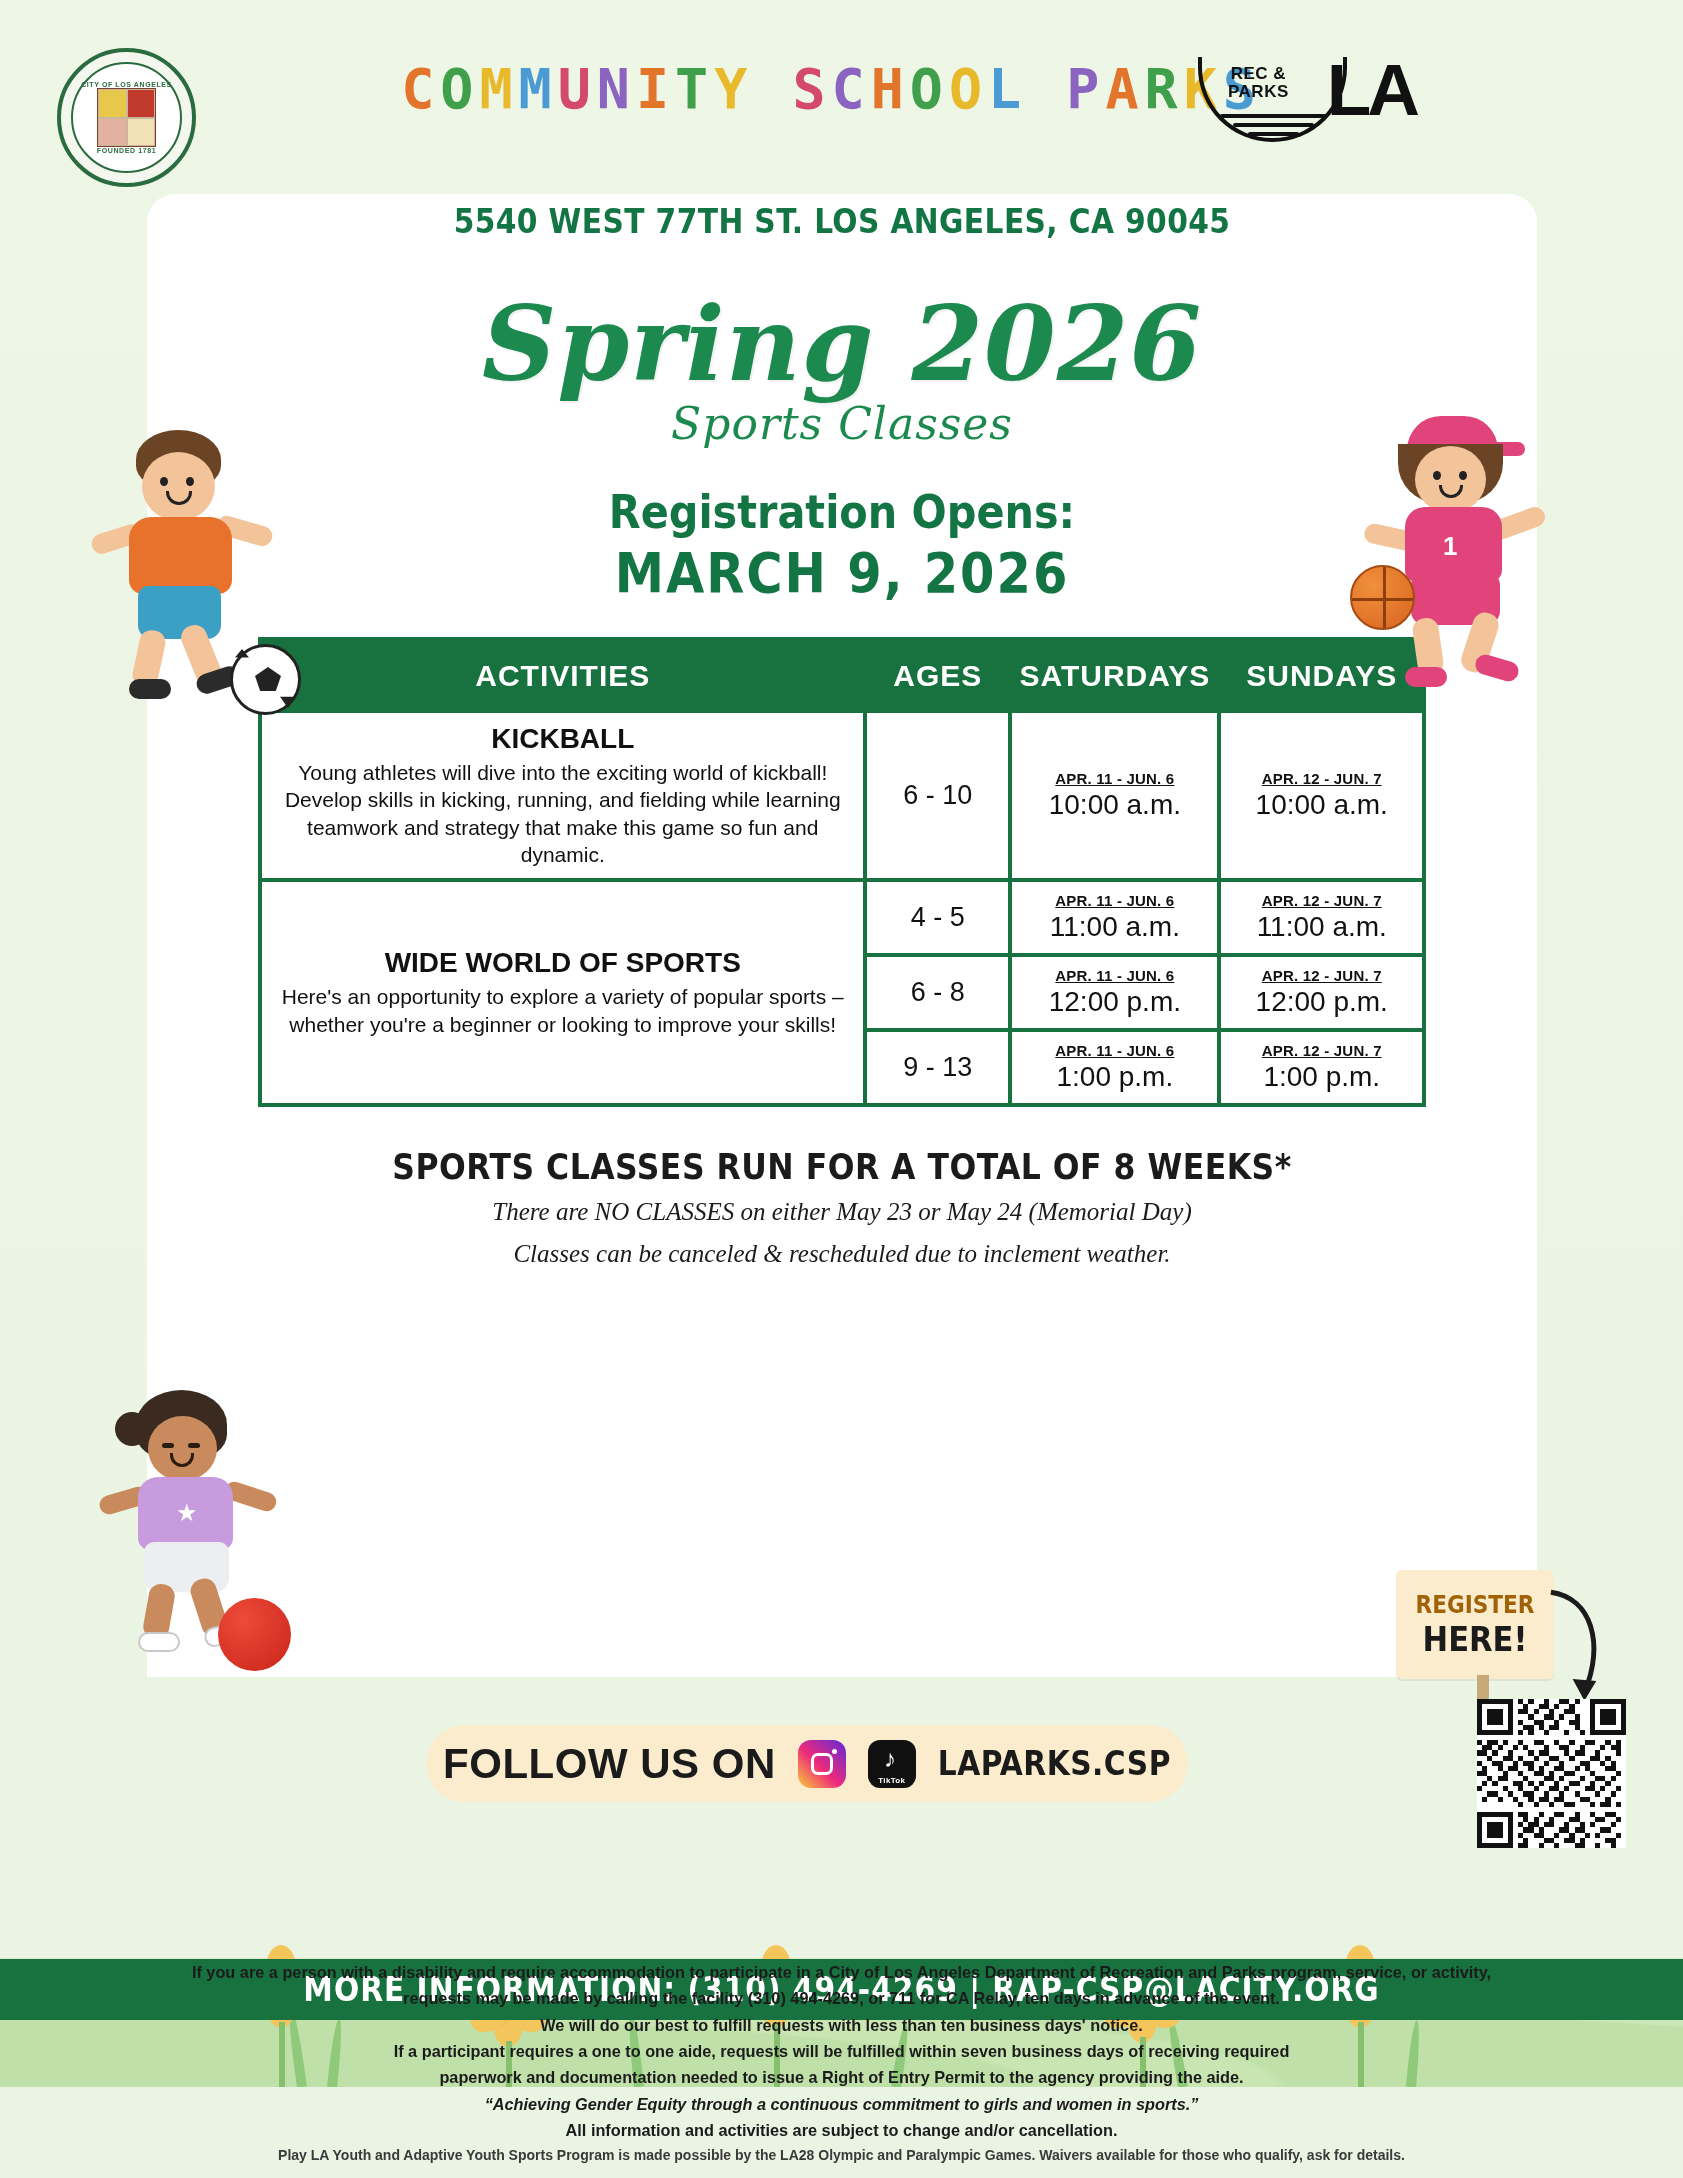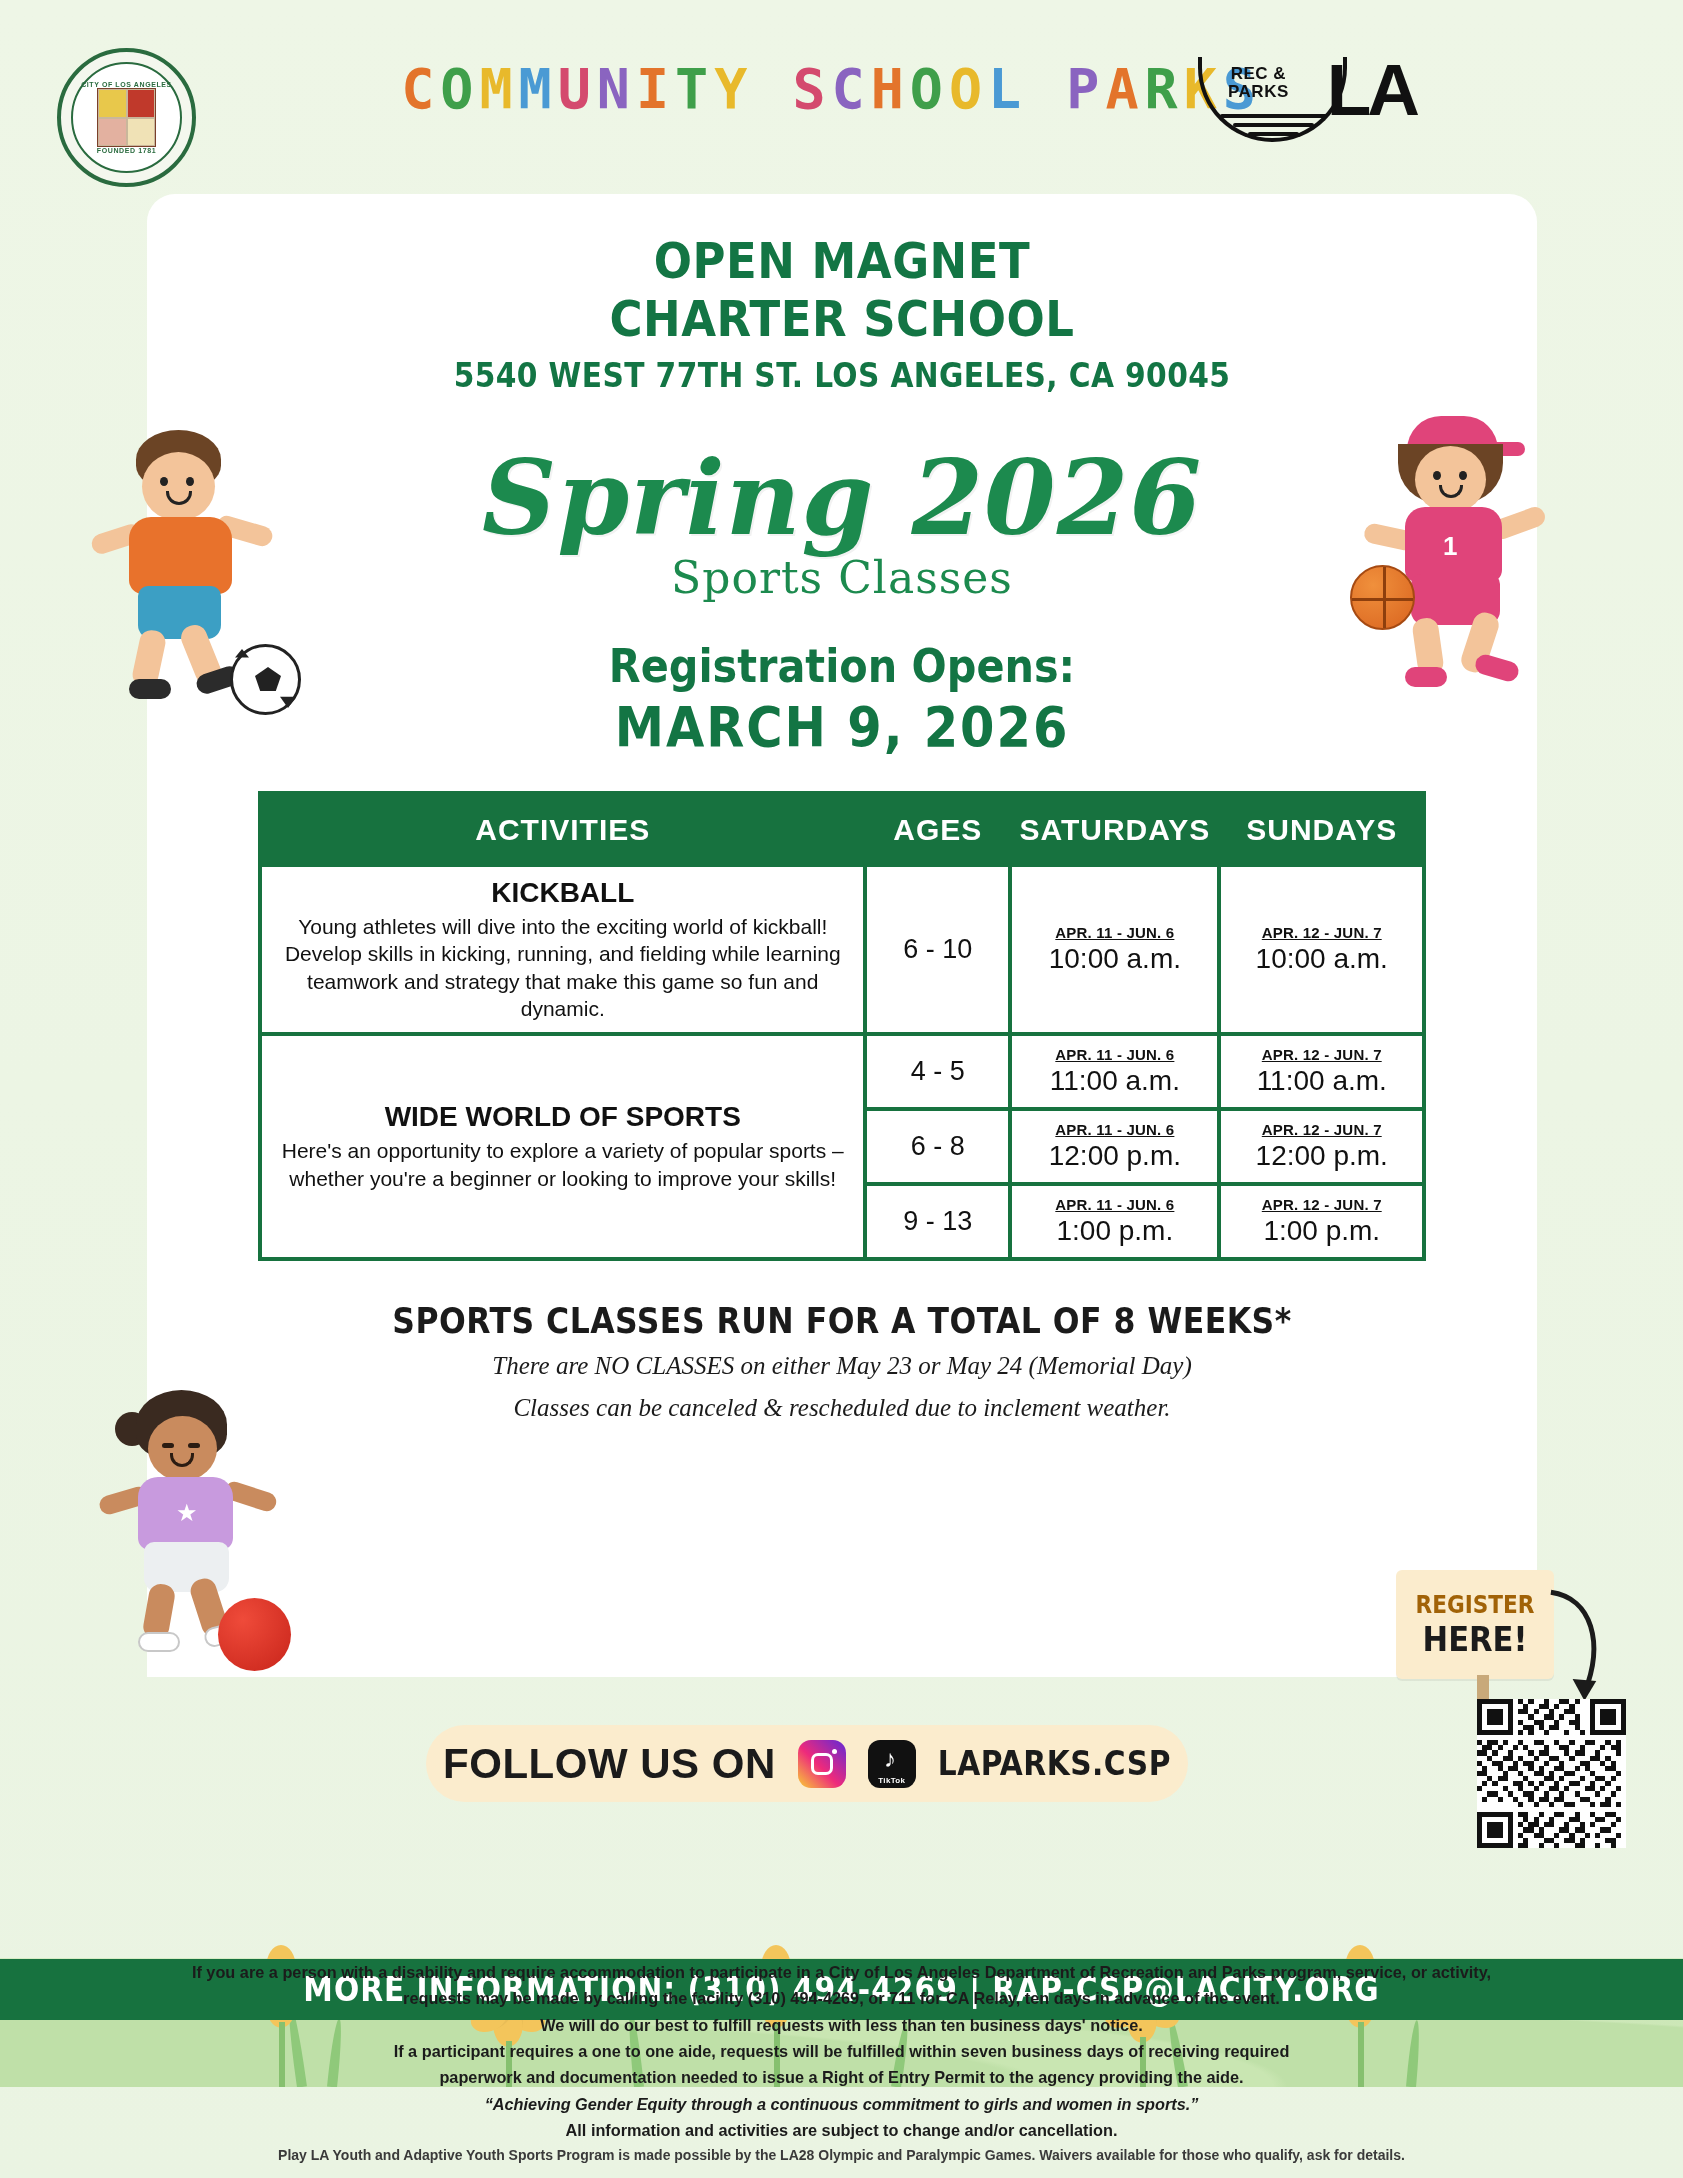--- a/index.html
+++ b/index.html
@@ -130,20 +130,21 @@
     font-weight: bold;
     font-size: 103px;
     margin-top: 42px;
     letter-spacing: 1px;
     text-shadow: 2px 2px 0 rgba(0,0,0,.05);
   }
   .season-sub {
     text-align: center;
     color: #1c8a4e;
     font-family: "DejaVu Serif", serif;
+    font-style: italic;
     font-size: 44px;
     margin-top: -6px;
     letter-spacing: 1px;
   }
 
   .reg-opens {
     text-align:center;
     color:#137544;
     font-family: "DejaVu Sans Condensed", "Liberation Sans Narrow", "Liberation Sans", sans-serif;
     font-weight: bold;
@@ -442,24 +443,20 @@
           <i></i>
           <i></i>
           <i></i>
         </div>
       <div class="la">LA</div>
     </div>
   </div>
 
   <div class="card">
 
-    <div class="school-name">
-      <div>OPEN MAGNET</div>
-      <div>CHARTER SCHOOL</div>
-    </div>
     <div class="school-addr">5540 WEST 77TH ST.  LOS ANGELES, CA  90045</div>
 
     <div class="season">Spring 2026</div>
     <div class="season-sub">Sports Classes</div>
 
     <div class="reg-opens">Registration Opens:</div>
     <div class="reg-date">MARCH 9, 2026</div>
 
     <div class="tbl-wrap">
       <table class="sched">

